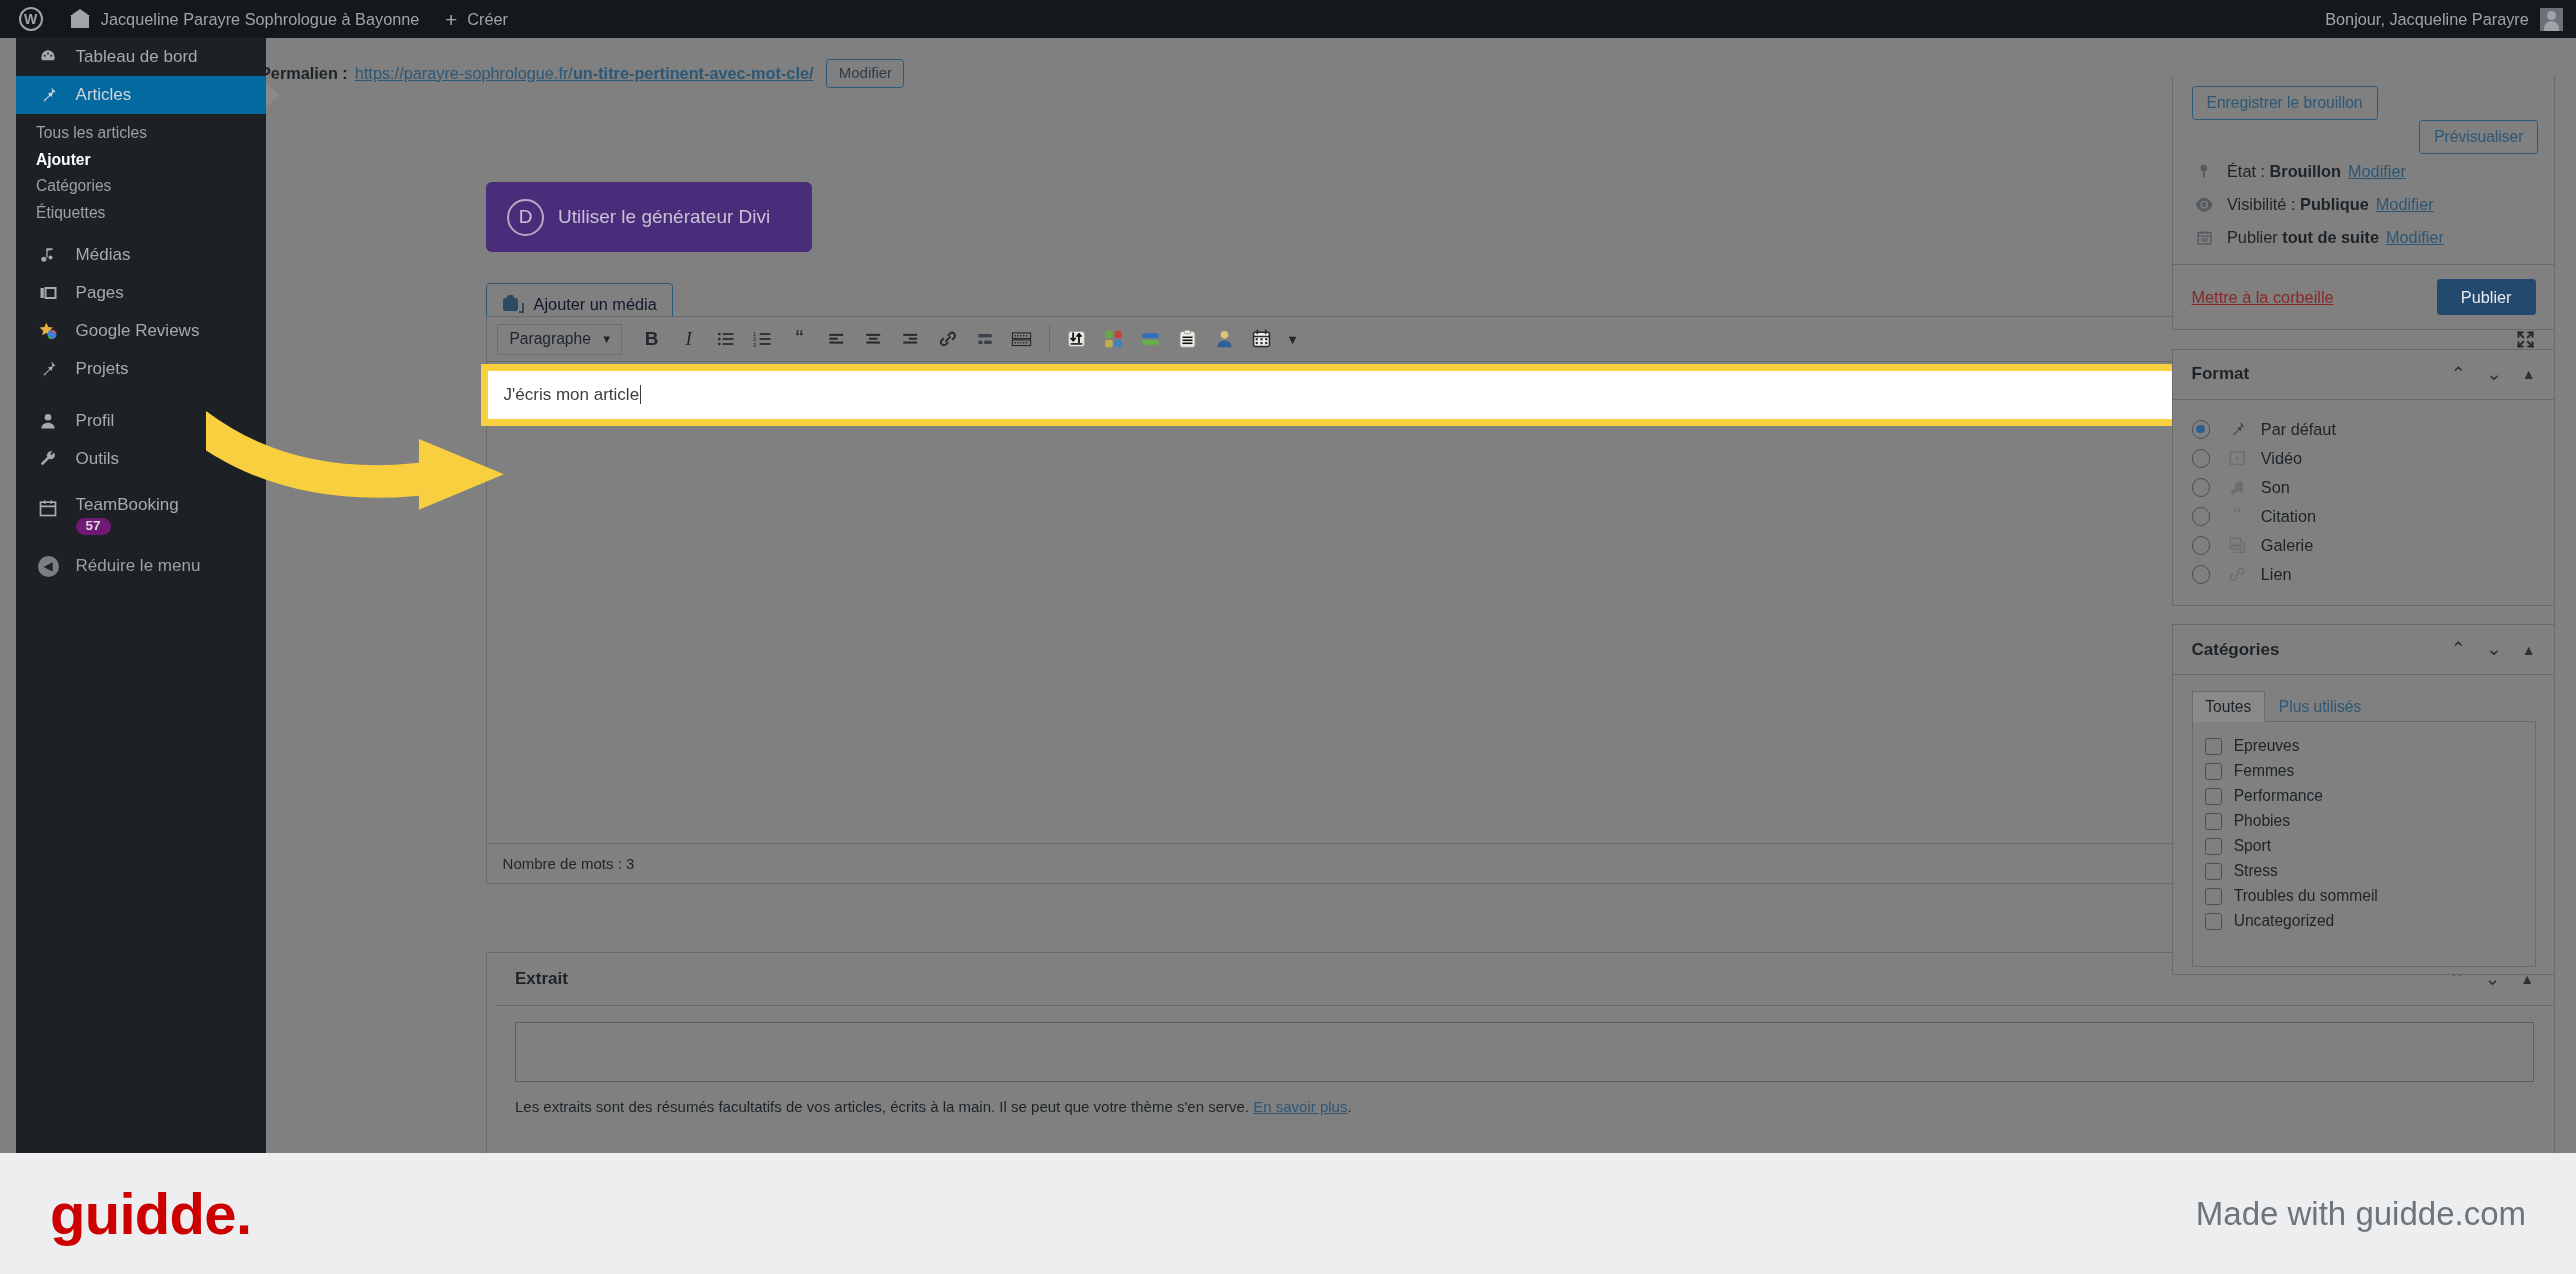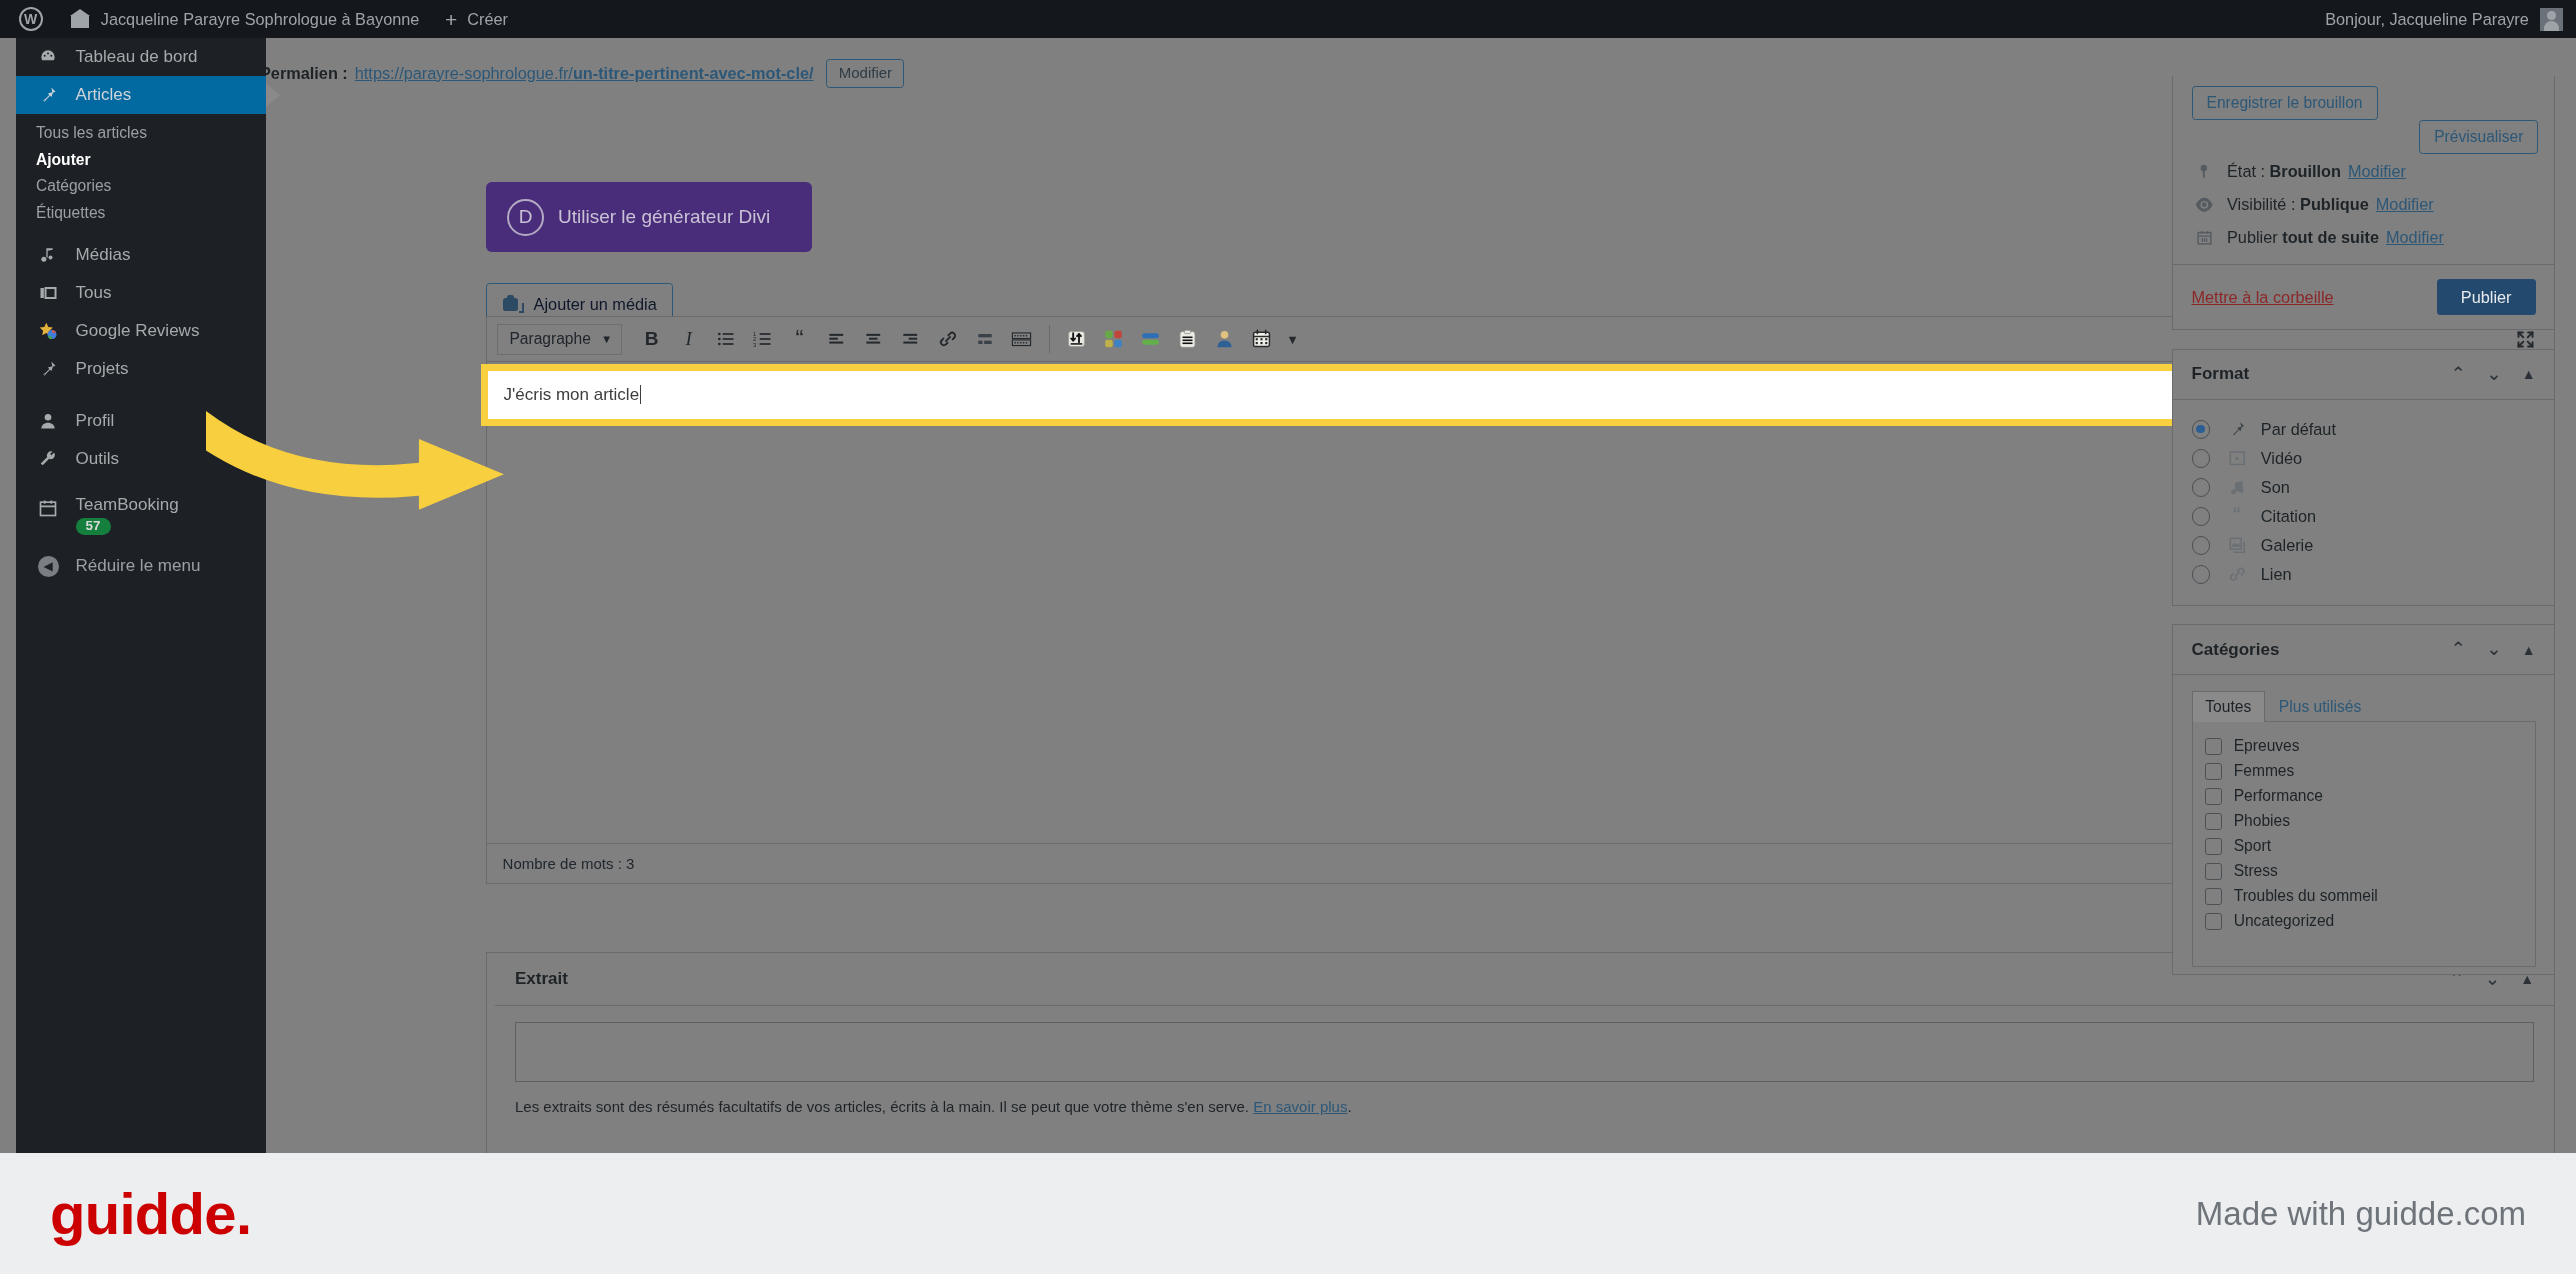--- a/index.html
+++ b/index.html
@@ -44,21 +44,21 @@
   .menu-item.current { background:#0369a1; color:#cfd4d8; }
   .menu-item.current::after{
     content:""; position:absolute; right:-14px; top:50%; transform:translateY(-50%);
     border-top:12.8px solid transparent; border-bottom:12.8px solid transparent; border-left:14px solid #8a8a8a;
   }
   .menu-item .mi-icon{ width:24px; margin-right:15.6px; display:inline-flex; align-items:center; justify-content:center; flex:none; font-size:17px; color:#a7aaad;}
   .menu-gap{ height:14px; }
   .submenu { background:#1d2126; padding:5.7px 0 10px 0; }
   .sub-item { display:block; padding:4.3px 0 4.3px 20px; font-size:15.6px; color:#9aa0a6; }
   .sub-item.active { color:#ffffff; font-weight:700; }
-  .badge-57 { display:inline-block; background:#15803d; color:#d9d9d9; border-radius:11.4px; padding:1.4px 10px; font-size:13.5px; font-weight:700; margin-top:2.8px; }
+  .badge-57 { display:inline-block; background:#701a75; color:#d9d9d9; border-radius:11.4px; padding:1.4px 10px; font-size:13.5px; font-weight:700; margin-top:2.8px; }
   .tb-wrap{ display:block; line-height:1.1; }
   #collapse-item { color:#9aa0a6; }
   .circle-left { width:21px;height:21px;border-radius:50%;background:#7b7f84;display:inline-flex;align-items:center;justify-content:center;color:#1d2126;font-size:12px;}
 
   
   #bubble{ position:absolute; left:68px; bottom:-24px; width:106px; height:106px; border-radius:50%; background:#8e8e8e; display:flex; align-items:center; justify-content:center; }
   #bubble .g{ color:#9c1b17; font-size:65px; font-weight:700; line-height:1; margin-top:12.8px; font-family:"Liberation Sans",sans-serif;}
   #bubble .cnt{ position:absolute; right:-2.8px; top:4.3px; width:53px; height:53px; border-radius:50%; background:#8c1d17; color:#cfcfcf; display:flex; align-items:center; justify-content:center; font-size:27px; font-weight:700;}
 
   
@@ -241,21 +241,21 @@
       <span>Médias</span>
     </div>
 
     <div class="menu-item">
       <span class="mi-icon">
         <svg class="ic-svg" width="20" height="20" viewBox="0 0 24 24" fill="#a7aaad">
           <rect x="3" y="6" width="4" height="12"></rect>
             <rect x="9" y="6" width="12" height="12" fill="none" stroke="#a7aaad" stroke-width="2.4"></rect>
         </svg>
       </span>
-      <span>Tous</span>
+      <span>Pages</span>
     </div>
 
     <div class="menu-item">
       <span class="mi-icon">
         <svg class="ic-svg" width="21" height="21" viewBox="0 0 24 24">
           <path d="M9.5 2l2.3 4.8 5.2.7-3.8 3.6.9 5.2-4.6-2.5-4.6 2.5.9-5.2L1.9 7.5l5.3-.7z" fill="#e3b23c"></path>
           <circle cx="16" cy="15.5" r="5.2" fill="#3f7ddb"></circle>
           <path d="M16 10.3a5.2 5.2 0 0 1 4.5 2.6l-2.2 1.3a2.7 2.7 0 0 0-2.3-1.3z" fill="#d9544a"></path>
           <path d="M11.1 17.6a5.2 5.2 0 0 0 4.9 3.1v-2.6a2.7 2.7 0 0 1-2.6-1.7z" fill="#3fa34d"></path>
         </svg>

